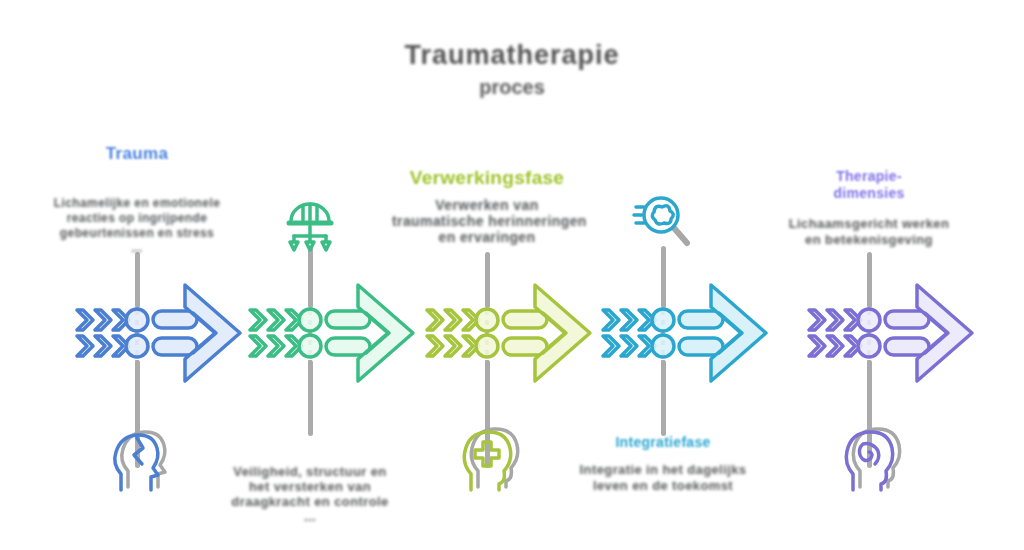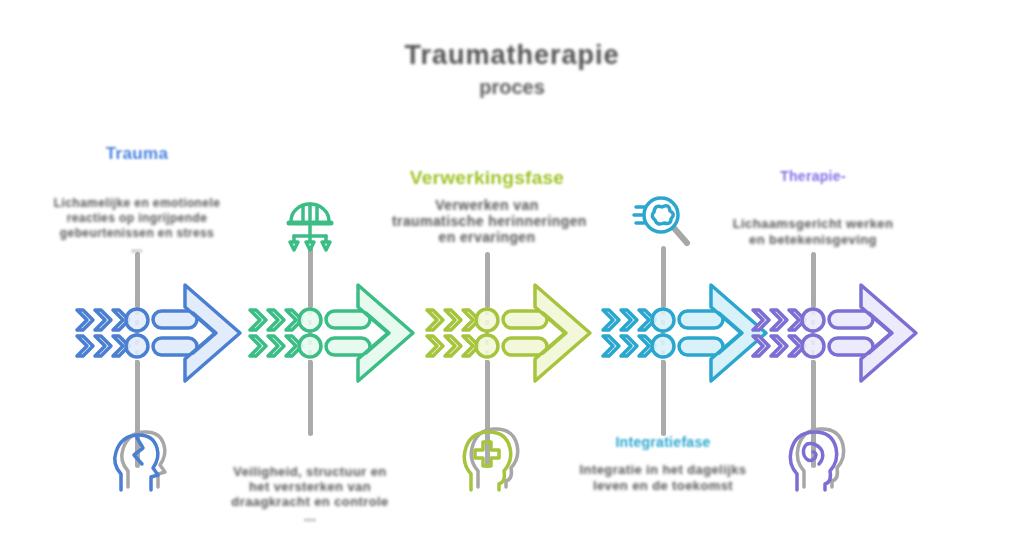--- a/index.html
+++ b/index.html
@@ -196,21 +196,21 @@
           </svg>
         </div>
         <div class="heading" style="top: 434px; font-size: 14px; color: rgb(43, 167, 208);">
           <div>Integratiefase</div>
         </div>
         <div class="bodyblock" style="top: 462px; font-size: 13px; line-height: 16px; font-weight: 600;">
           <div>Integratie in het dagelijks</div>
           <div>leven en de toekomst</div>
         </div>
       </div>
-      <div class="column" style="left: 723px; color: rgb(123, 111, 212); --light: #eceafb;">
+      <div class="column" style="left: 779px; color: rgb(123, 111, 212); --light: #eceafb;">
         <div class="seg" style="left: 87.5px; top: 252px; height: 56px;"></div>
         <div class="seg" style="left: 87.5px; top: 360px; height: 108px;"></div>
         <div class="arrow-wrap">
           <svg viewBox="0 0 172 112" width="172" height="112">
     <line x1="64" y1="22" x2="64" y2="90" stroke="#ababab" stroke-width="3.5" stroke-dasharray="5 5"></line>
     <g fill="var(--light)" stroke="currentColor" stroke-width="3.5" stroke-linejoin="round" stroke-linecap="round">
       <path d="M4 32 L14 42 L4 52 L10 52 L20 42 L10 32 Z"></path>
               <path d="M4 58 L14 68 L4 78 L10 78 L20 68 L10 58 Z"></path>
               <path d="M22 32 L32 42 L22 52 L28 52 L38 42 L28 32 Z"></path>
               <path d="M22 58 L32 68 L22 78 L28 78 L38 68 L28 58 Z"></path>
@@ -233,20 +233,21 @@
               </g>
        <g stroke="currentColor">
          <path d="M14 66 V50 Q5 40 8 27 Q12 9 30 8 Q49 7 53 24 Q56 37 47 47 Q49 58 42 60 L42 66"></path>
          <path d="M30 28 a3 3 0 0 1 3 3 a6 6 0 0 1 -8 5 a10 10 0 0 1 -1 -16 a13 13 0 0 1 15 7 a13 13 0 0 1 -3 13"></path>
        </g>
      </g>
           </svg>
         </div>
         <div class="heading" style="top: 168px; font-size: 14px; color: rgb(129, 113, 232);">
           <div>Therapie-</div>
+          <div>dimensies</div>
         </div>
         <div class="bodyblock" style="top: 216px; font-size: 13px; line-height: 16px; font-weight: 600;">
           <div>Lichaamsgericht werken</div>
           <div>en betekenisgeving</div>
         </div>
       </div>
     </div>
 </div>
 
 </body></html>

